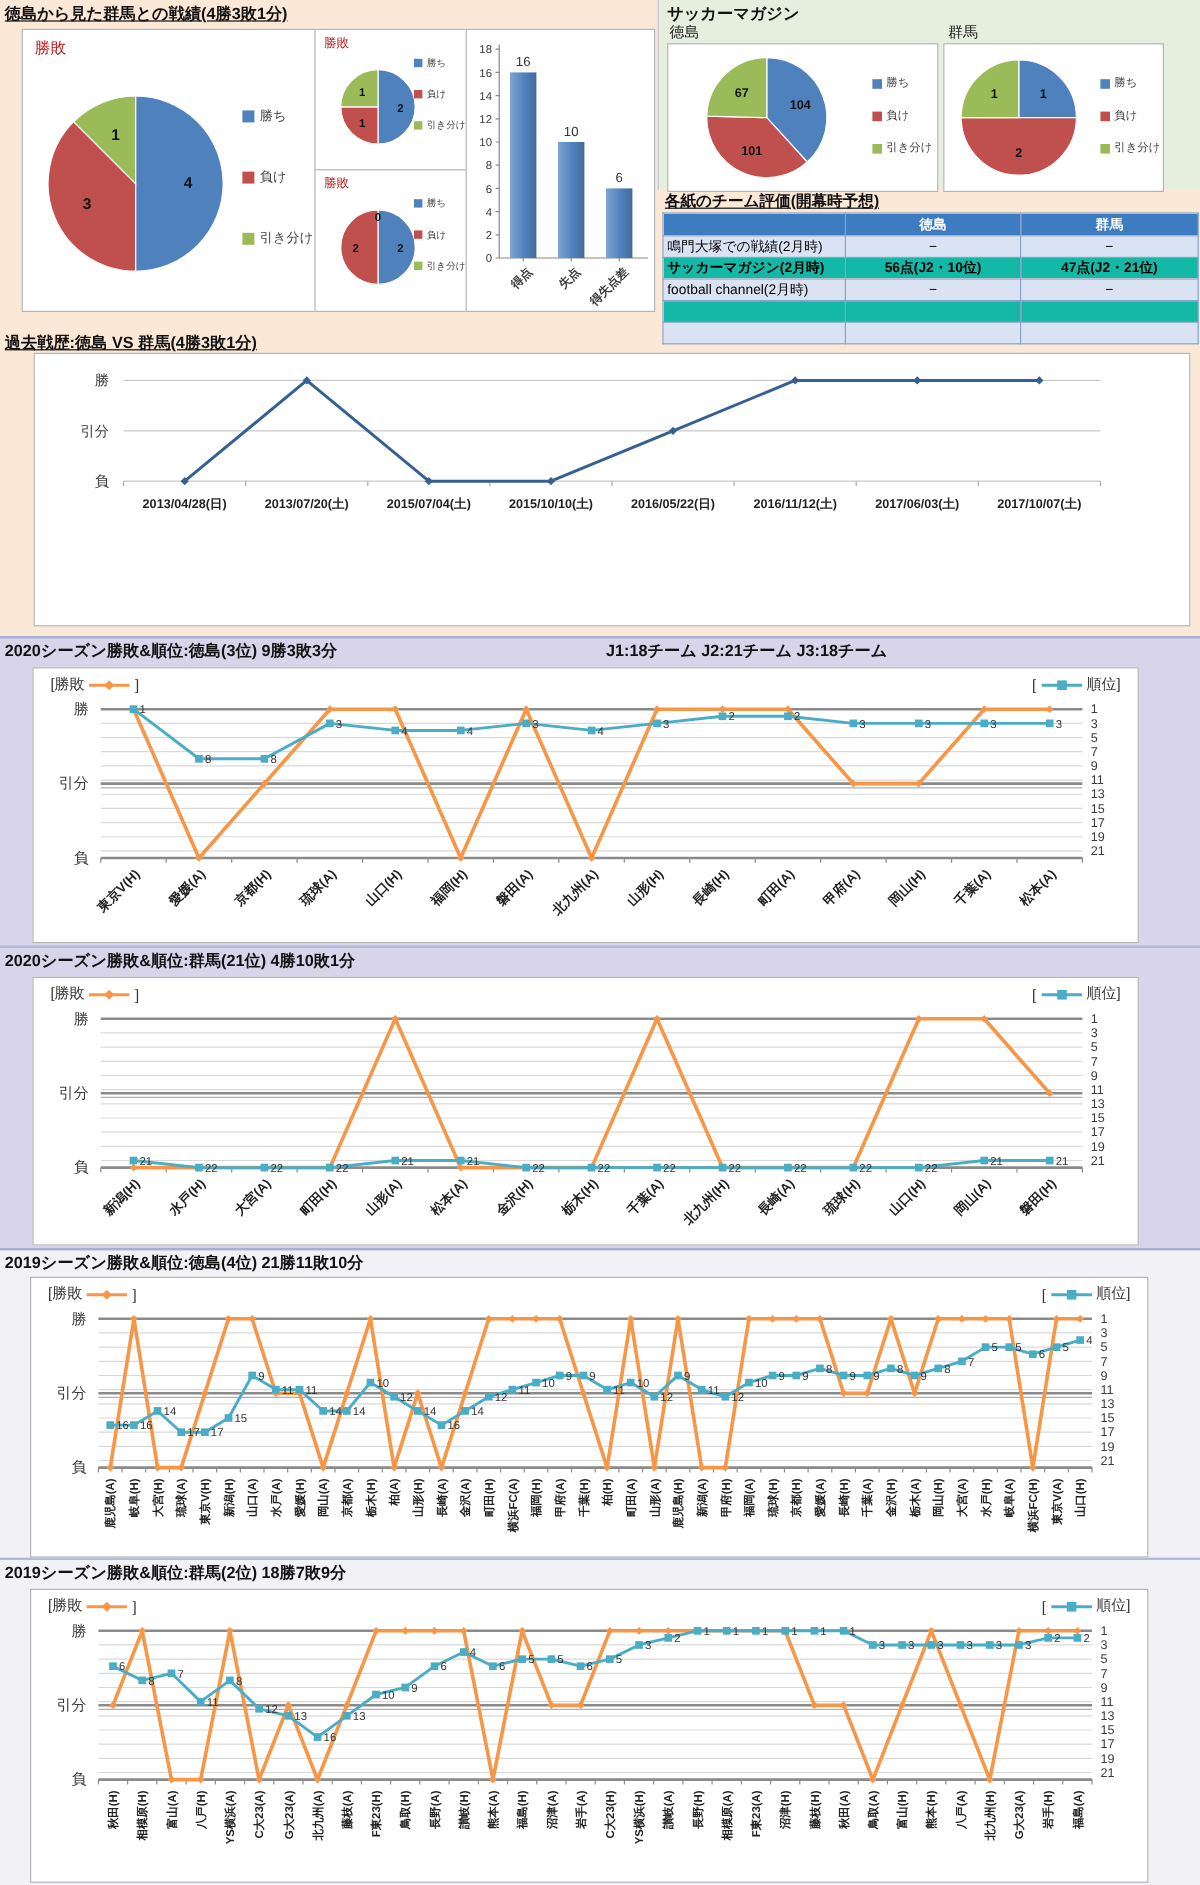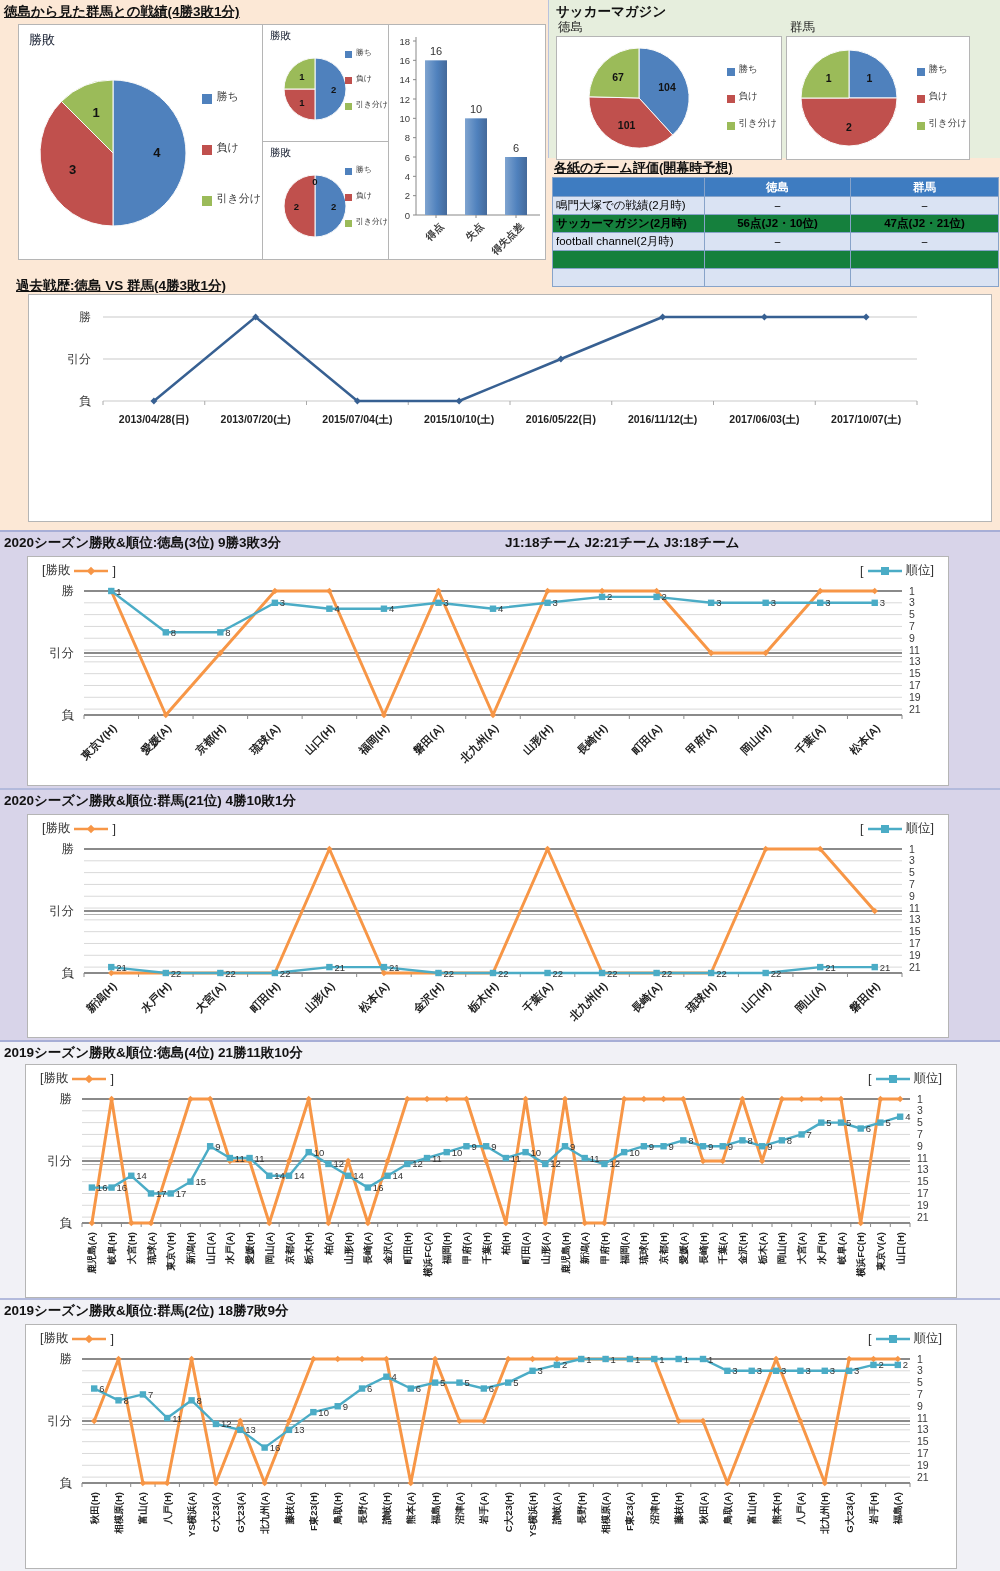--- a/index.html
+++ b/index.html
@@ -6,36 +6,36 @@
   body{width:1000px;height:1571px;position:relative;font-family:"Liberation Sans","DejaVu Sans",sans-serif;background:#fff;overflow:hidden;}
   .bg{position:absolute;}
   .bg-peach{left:0;top:0;width:1000px;height:530px;background:#fce8d6;}
   .bg-green{left:548px;top:0;width:452px;height:158px;background:#e6eedd;border-left:1px solid #b9c2de;}
   .bg-lav{left:0;top:530px;width:1000px;height:510px;background:#d8d4e9;border-top:2px solid #a7aed6;}
   .bg-bottom{left:0;top:1040px;width:1000px;height:531px;background:#f1f1f6;border-top:2px solid #a7aed6;}
   .hr2{position:absolute;left:0;width:1000px;height:0;border-top:2px solid #b3badc;}
   .sec-title{position:absolute;font-size:13.5px;font-weight:bold;color:#111;white-space:nowrap;}
   .und{text-decoration:underline;}
   .chart-box{position:absolute;background:#fff;border:1px solid #b5b5b5;}
-  .pie-title{position:absolute;left:10px;top:6px;font-size:13px;color:#0f172a;}
+  .pie-title{position:absolute;left:10px;top:6px;font-size:13px;color:#b91c1c;}
   .pie-title.sm{font-size:10.5px;left:7px;top:4px;}
   .pie-legend{position:absolute;}
-  .pl-item{display:flex;align-items:flex-end;color:#404040;padding-left:15px;}
+  .pl-item{display:flex;align-items:center;color:#404040;padding-left:15px;}
   .pl-sq{display:inline-block;flex:0 0 auto;margin-right:4px;}
   .team-label{position:absolute;font-size:12.5px;color:#222;}
   .legend-row{position:absolute;left:14px;right:14px;top:5px;display:flex;justify-content:space-between;font-size:12.5px;color:#333;}
   .lg{display:flex;align-items:center;gap:4px;white-space:nowrap;text-align:right;}
   table.eval{border-collapse:collapse;table-layout:fixed;width:446px;font-size:11.5px;}
   table.eval td,table.eval th{border:1px solid #87a3c9;padding:0 3px;height:17px;overflow:hidden;white-space:nowrap;}
   table.eval th{background:#3e7cc1;color:#fff;font-weight:bold;text-align:center;height:18px;}
   th.diag{background:#3e7cc1 linear-gradient(to bottom right,transparent 48.5%,#e8eef7 48.5%,#e8eef7 52%,transparent 52%);}
   td.lbl{text-align:left;}
   td.val{text-align:center;}
   tr.blue td{background:#dae3f3;}
-  tr.white td{background:#15803d;}
+  tr.white td{background:#14b8a6;}
   tr.bold td{font-weight:bold;}
   svg{display:block;}
 </style>
 </head>
 <body>
 
 <div class="bg bg-peach"></div>
 <div class="bg bg-green"></div>
 <div class="bg bg-lav"></div>
 <div class="bg bg-bottom"></div>
@@ -263,21 +263,21 @@
         <td class="val"></td>
       </tr>
       <tr class="blue" style="height: 12px;">
         <td class="lbl"></td>
         <td class="val"></td>
         <td class="val"></td>
       </tr>
     </tbody>
 </table>
 
-<div class="sec-title und" style="left:16px;top:277px;">過去戦歴:徳島 VS 群馬(4勝3敗1分)</div>
+<div class="sec-title und" style="left:4px;top:277px;">過去戦歴:徳島 VS 群馬(4勝3敗1分)</div>
 <div class="chart-box" style="left:28px;top:294px;width:962px;height:226px;">
   <div id="history-holder" style="position:absolute;left:2px;top:4px;">
       <svg width="956" height="214">
         <line x1="72" y1="18" x2="886" y2="18" stroke="#c9c9c9" stroke-width="1"></line>
         <text x="60" y="22" font-size="12" text-anchor="end" fill="#3b3b3b">勝</text>
         <line x1="72" y1="60" x2="886" y2="60" stroke="#c9c9c9" stroke-width="1"></line>
         <text x="60" y="64" font-size="12" text-anchor="end" fill="#3b3b3b">引分</text>
         <line x1="72" y1="102" x2="886" y2="102" stroke="#c9c9c9" stroke-width="1"></line>
         <text x="60" y="106" font-size="12" text-anchor="end" fill="#3b3b3b">負</text>
         <line x1="72" y1="102" x2="72" y2="106" stroke="#aaa" stroke-width="1"></line>

